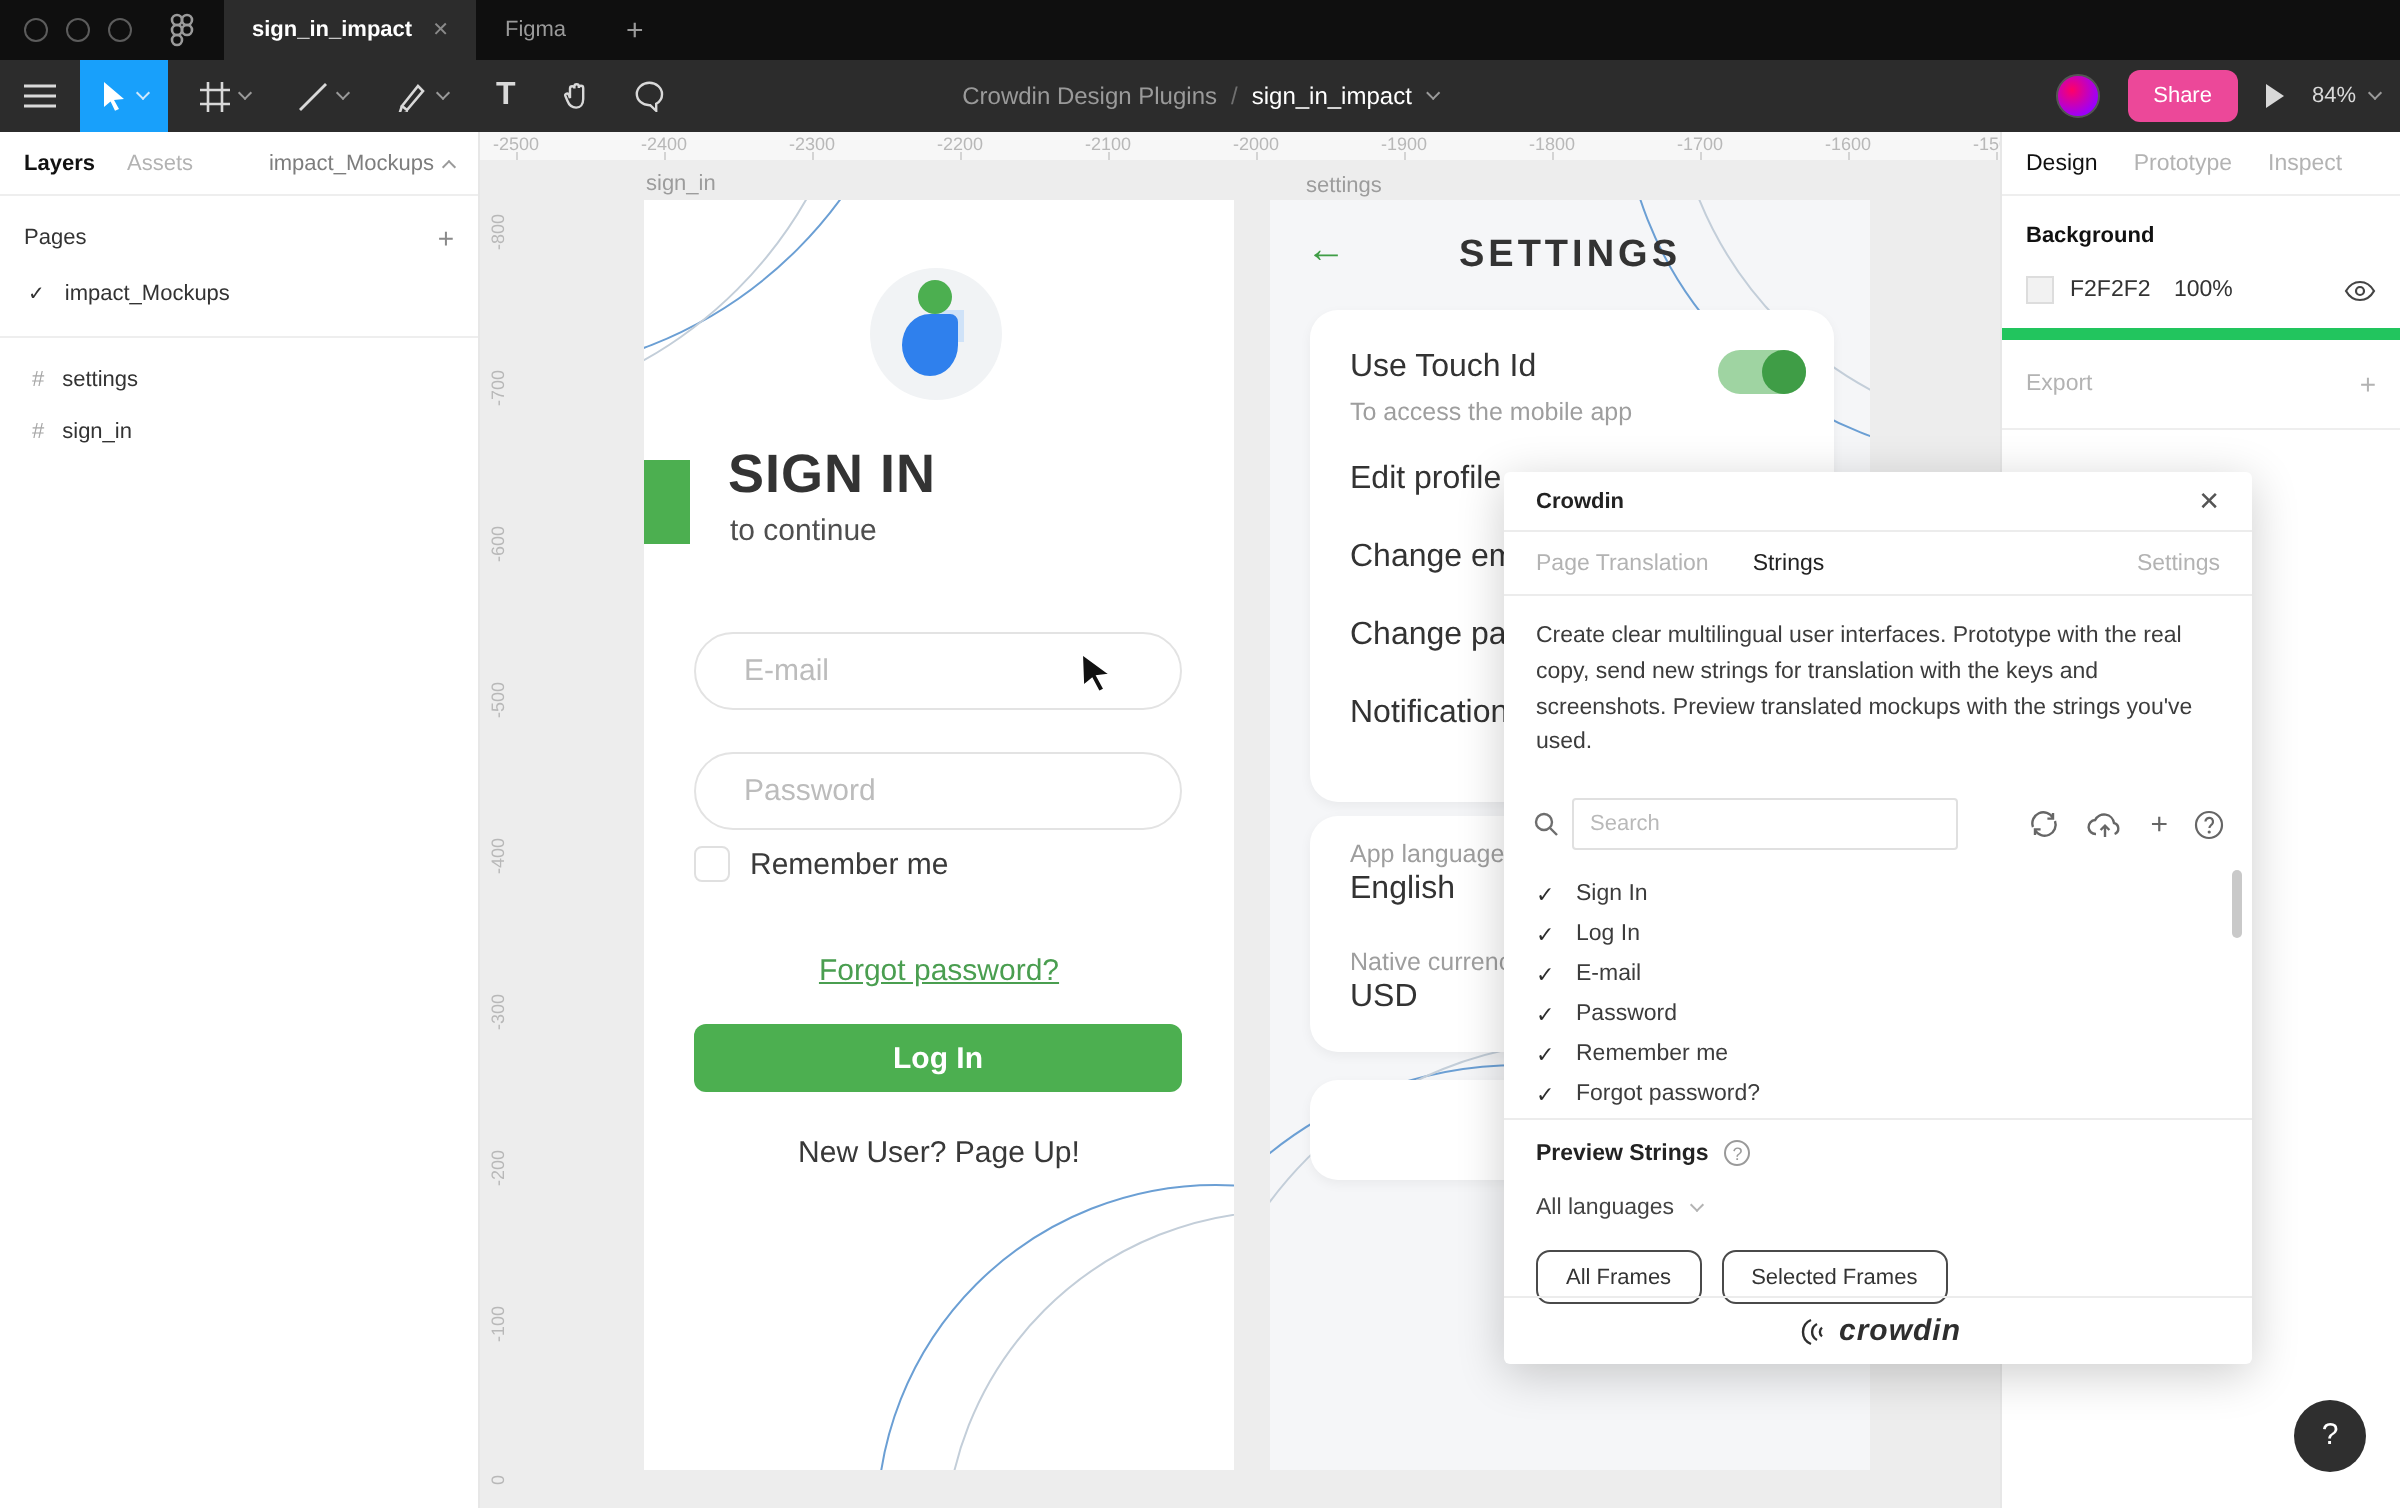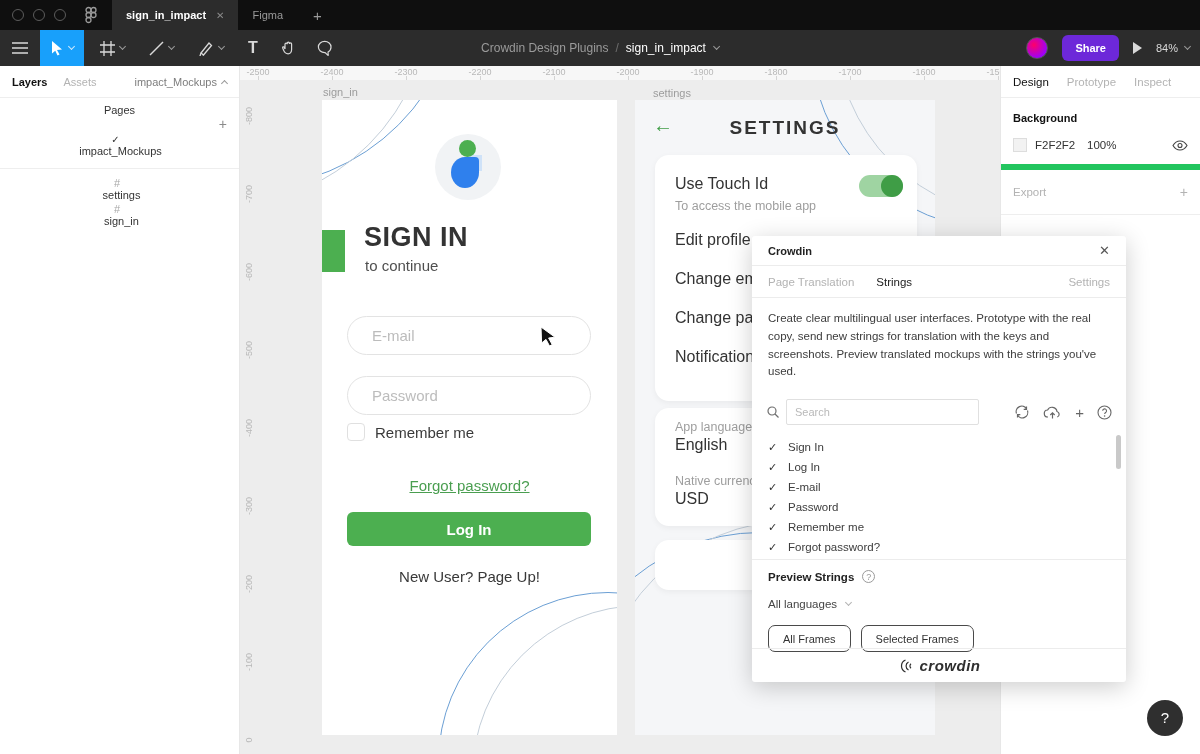--- a/index.html
+++ b/index.html
@@ -20,31 +20,31 @@
   .tool { height:36px; display:flex; align-items:center; justify-content:center; padding:0 8px; color:#d9d9d9; }
   .tool.sel { background:#18a0fb; }
   .chev { display:inline-block; width:5px; height:5px; border-right:1.4px solid #9a9a9a; border-bottom:1.4px solid #9a9a9a; transform:rotate(45deg); margin-left:5px; margin-top:-3px; }
   .chev.lt { border-color:#cfe8fb; }
   .tb-center { position:absolute; left:50%; top:0; transform:translateX(-50%); height:36px; display:flex; align-items:center; font-size:12px; white-space:nowrap; }
   .tb-center .dim { color:#9a9a9a; }
   .tb-center .sep { color:#6f6f6f; margin:0 7px; }
   .tb-center .cur { color:#fff; }
   .tb-right { position:absolute; right:10px; top:0; height:36px; display:flex; align-items:center; gap:14px; }
   .avatar { width:22px; height:22px; border-radius:50%; background:radial-gradient(circle at 35% 35%, #f06, #90f 75%, #306); border:1px solid #555; }
-  .share-btn { background:#6d28d9; color:#fff; font-size:11px; font-weight:bold; border:none; border-radius:6px; padding:7px 13px; }
+  .share-btn { background:#ec4899; color:#fff; font-size:11px; font-weight:normal; border:none; border-radius:6px; padding:7px 13px; }
   .play { width:0; height:0; border-left:9px solid #d9d9d9; border-top:6px solid transparent; border-bottom:6px solid transparent; }
   .zoomctl { color:#d9d9d9; font-size:11px; display:flex; align-items:center; }
 
   
   .leftbar { position:absolute; left:0; top:66px; width:240px; height:688px; background:#fff; border-right:1px solid #e7e7e7; font-size:11px; }
   .lb-head { height:32px; border-bottom:1px solid #eee; display:flex; align-items:center; padding:0 12px; }
   .lb-head .t1 { color:#111; font-weight:bold; }
   .lb-head .t2 { color:#b3b3b3; margin-left:16px; }
   .lb-head .psel { margin-left:auto; color:#7d7d7d; display:flex; align-items:center; }
-  .lb-row { display:flex; align-items:center; padding:0 12px; height:26px; color:#333;flex-direction:column; }
+  .lb-row { display:flex; align-items:center; padding:0 12px; height:26px; color:#333; }
   .pages-row { height:30px; margin-top:6px; }
   .pages-row .plus { margin-left:auto; color:#8a8a8a; font-size:14px; }
   .pg-item { padding-left:14px; }
   .pg-item .chk { color:#333; margin-right:10px; font-size:10px; }
   .lb-div { border-top:1px solid #eee; margin-top:8px; padding-top:8px; }
   .layer-row { height:26px; padding-left:16px; }
   .layer-row .hash { color:#a8a8a8; margin-right:9px; font-size:11px; }
 
   .rightbar { position:absolute; left:1000px; top:66px; width:200px; height:688px; background:#fff; border-left:1px solid #e7e7e7; font-size:11.5px; }
   .rb-tabs { height:32px; border-bottom:1px solid #eee; display:flex; align-items:center; padding:0 12px; gap:18px; }

